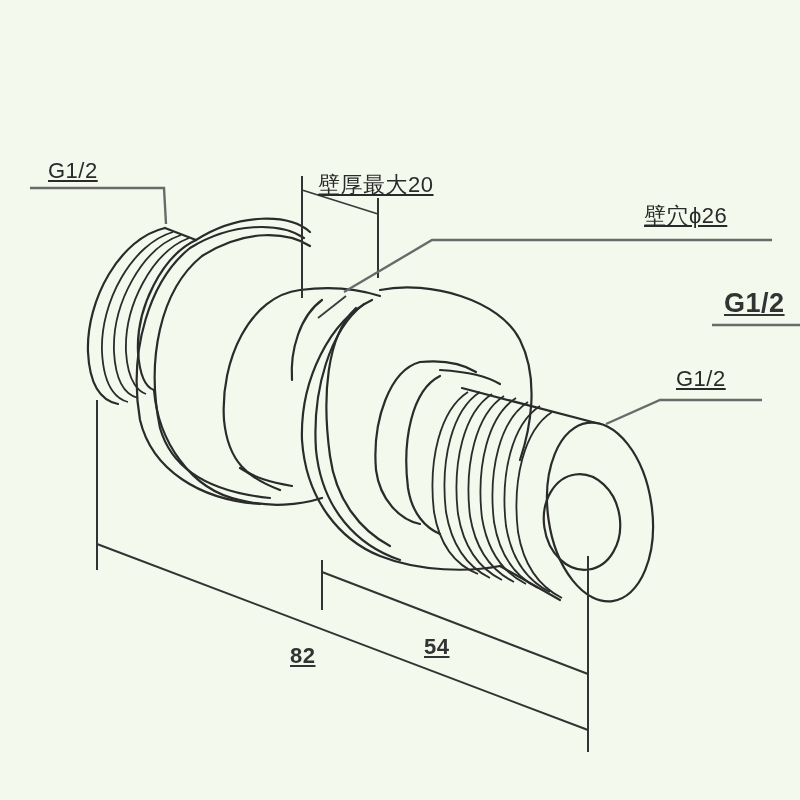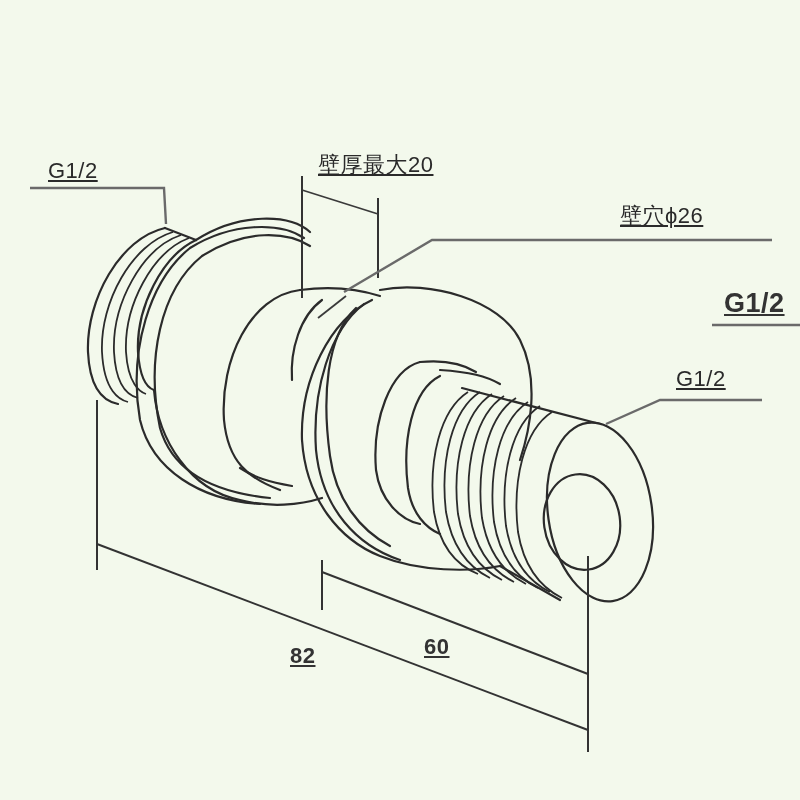--- a/index.html
+++ b/index.html
@@ -127,19 +127,19 @@
       <line class="dm" x1="322" y1="560" x2="322" y2="610"></line>
       <line class="dm" x1="588" y1="556" x2="588" y2="752"></line>
 
       <line class="dm" x1="97" y1="544" x2="588" y2="730"></line>
 
       <line class="dm" x1="322" y1="572" x2="588" y2="674"></line>
     </g>
   </svg>
 
   <span class="lbl" style="left:48px; top:160px;">G1/2</span>
-  <span class="lbl" style="left:318px; top:154px;text-align:right;">壁厚最大20</span>
-  <span class="lbl" style="left:620px; top:205px;">壁穴ϕ26</span>
+  <span class="lbl" style="left:318px; top:174px;text-align:right;">壁厚最大20</span>
+  <span class="lbl" style="left:644px; top:205px;">壁穴ϕ26</span>
   <span class="lbl lbl-big" style="left:724px; top:290px;">G1/2</span>
   <span class="lbl" style="left:676px; top:368px;">G1/2</span>
   <span class="lbl lbl-dim" style="left:290px; top:645px;">82</span>
-  <span class="lbl lbl-dim" style="left:424px; top:636px;">60</span>
+  <span class="lbl lbl-dim" style="left:424px; top:636px;">54</span>
 </div>
 
 </body></html>

